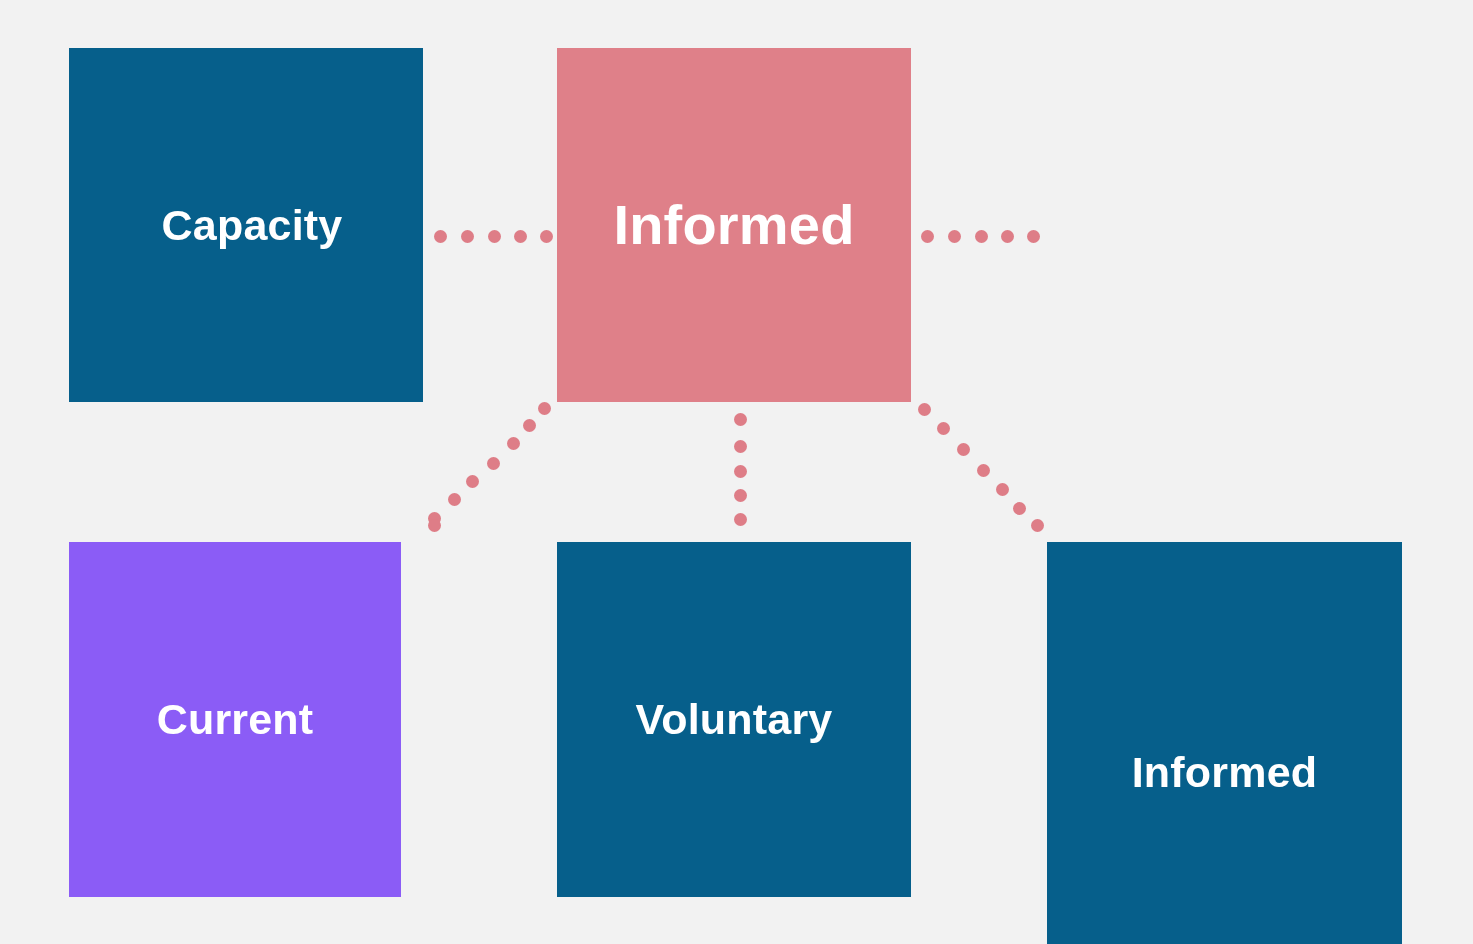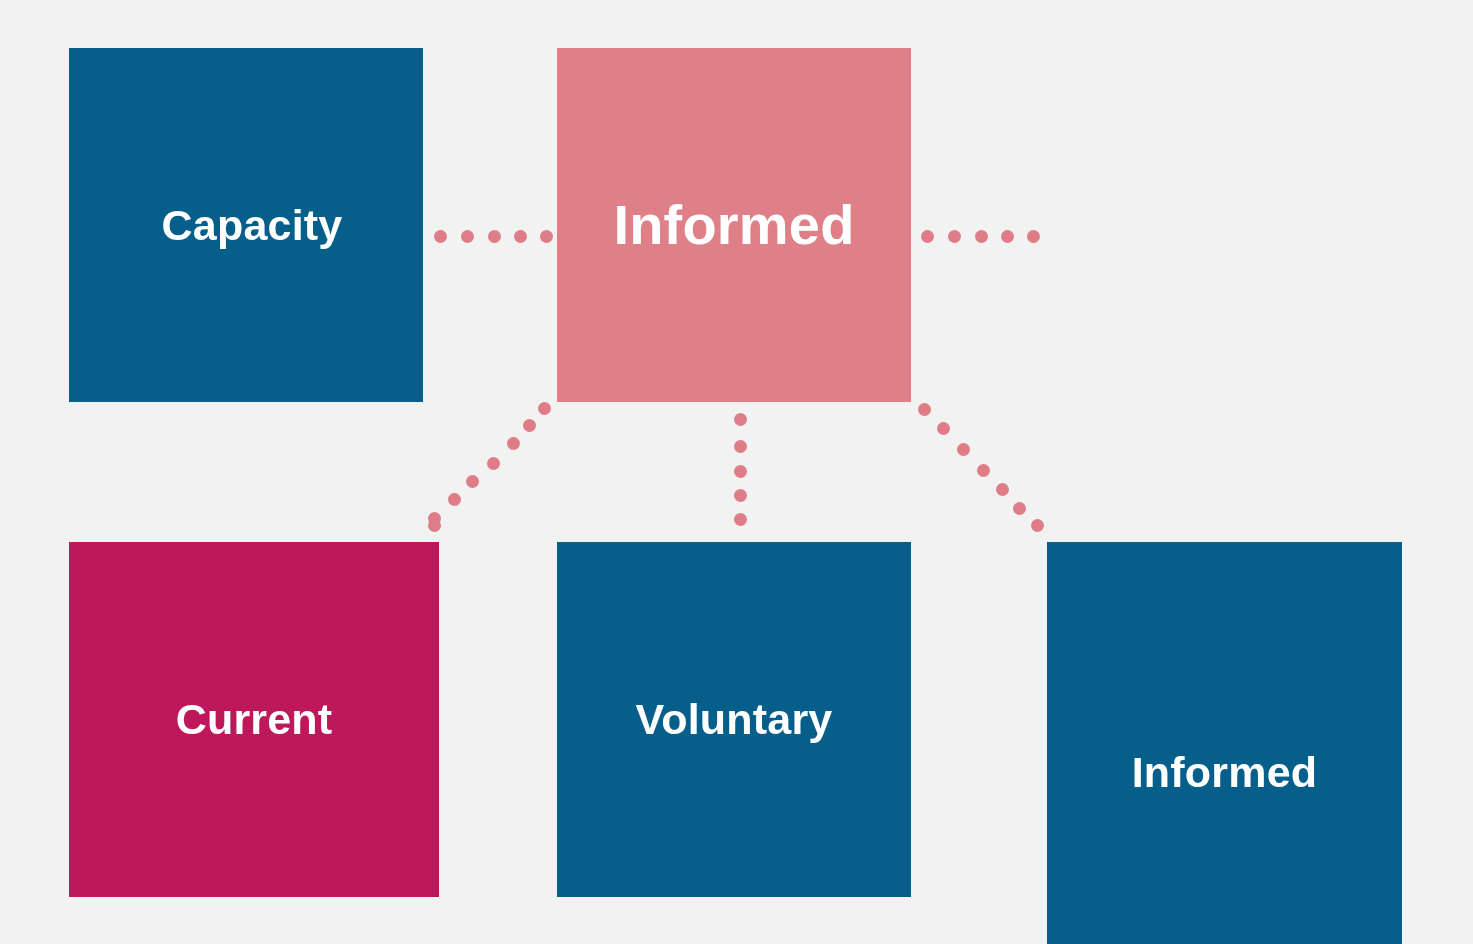--- a/index.html
+++ b/index.html
@@ -101,21 +101,21 @@
 
   <div class="node branch" id="node-capacity" style="left: 69px; top: 48px; width: 354px; height: 354px; background: rgb(6, 95, 139); color: rgb(255, 255, 255); padding-left: 12px;">
     <span class="node-label">Capacity</span>
   </div>
 
   <div class="node center" id="node-consent" style="left: 557px; top: 48px; width: 354px; height: 354px; background: rgb(223, 128, 137); color: rgb(255, 255, 255);">
     <span class="node-label">Informed</span>
   </div>
 
 
-  <div class="node branch" id="node-current" style="left: 69px; top: 542px; width: 370px; height: 355px; background: #be185d; color: rgb(255, 255, 255);">
+  <div class="node branch" id="node-current" style="left: 69px; top: 542px; width: 332px; height: 355px; background: #8b5cf6; color: rgb(255, 255, 255);">
     <span class="node-label">Current</span>
   </div>
 
   <div class="node branch" id="node-specific" style="left: 557px; top: 542px; width: 354px; height: 355px; background: rgb(6, 95, 139); color: rgb(255, 255, 255);">
     <span class="node-label">Voluntary</span>
   </div>
 
   <div class="node branch" id="node-informed" style="left: 1047px; top: 542px; width: 355px; height: 461px; background: rgb(6, 95, 139); color: rgb(255, 255, 255);">
     <span class="node-label">Informed</span>
   </div>

